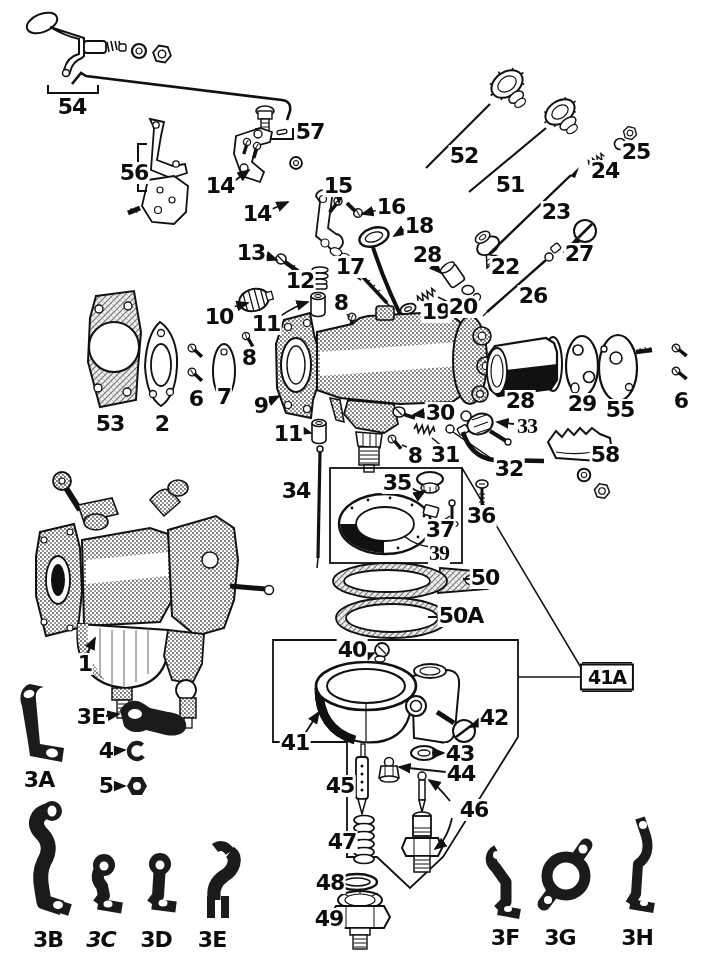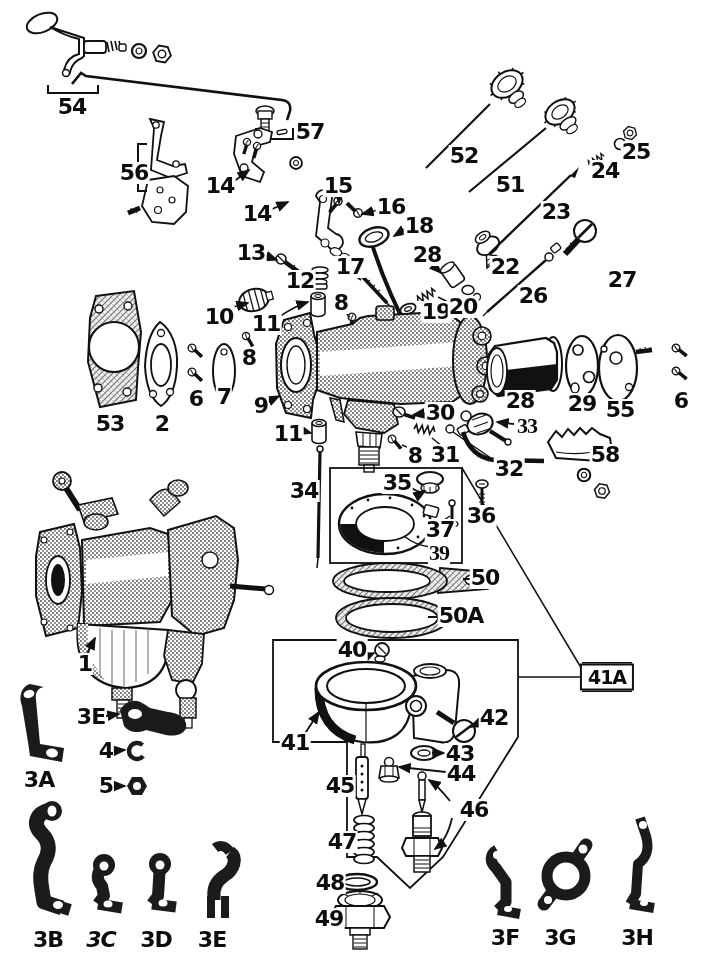--- a/index.html
+++ b/index.html
@@ -594,21 +594,21 @@
       <div class="callout" style="left: 251px; top: 253px;">13</div>
       <div class="callout" style="left: 350px; top: 267px;">17</div>
       <div class="callout" style="left: 300px; top: 281px;">12</div>
       <div class="callout" style="left: 427px; top: 255px;">28</div>
       <div class="callout" style="left: 464px; top: 156px;">52</div>
       <div class="callout" style="left: 510px; top: 185px;">51</div>
       <div class="callout" style="left: 636px; top: 152px;">25</div>
       <div class="callout" style="left: 605px; top: 171px;">24</div>
       <div class="callout" style="left: 556px; top: 212px;">23</div>
       <div class="callout" style="left: 505px; top: 267px;">22</div>
-      <div class="callout" style="left: 622px; top: 254px; margin-top: 26px;">27</div>
+      <div class="callout" style="left: 579px; top: 254px;">27</div>
       <div class="callout" style="left: 533px; top: 296px;">26</div>
       <div class="callout" style="left: 219px; top: 308px; margin-top: 9px;">10</div>
       <div class="callout" style="left: 266px; top: 324px;">11</div>
       <div class="callout" style="left: 341px; top: 303px;">8</div>
       <div class="callout" style="left: 436px; top: 312px;">19</div>
       <div class="callout" style="left: 463px; top: 307px;">20</div>
       <div class="callout" style="left: 249px; top: 358px;">8</div>
       <div class="callout" style="left: 196px; top: 399px;">6</div>
       <div class="callout" style="left: 224px; top: 397px;">7</div>
       <div class="callout" style="left: 110px; top: 424px;">53</div>
@@ -618,21 +618,21 @@
       <div class="callout" style="left: 520px; top: 401px;">28</div>
       <div class="callout" style="left: 582px; top: 404px;">29</div>
       <div class="callout" style="left: 620px; top: 410px;">55</div>
       <div class="callout" style="left: 681px; top: 401px;">6</div>
       <div class="callout" style="left: 440px; top: 413px;">30</div>
       <div class="callout" style="left: 527px; top: 426px; font-family: Liberation Serif, serif;">33</div>
       <div class="callout" style="left: 445px; top: 455px;">31</div>
       <div class="callout" style="left: 415px; top: 456px;">8</div>
       <div class="callout" style="left: 509px; top: 469px;">32</div>
       <div class="callout" style="left: 605px; top: 455px;">58</div>
-      <div class="callout" style="left: 304px; top: 491px;">34</div>
+      <div class="callout" style="left: 296px; top: 491px;">34</div>
       <div class="callout" style="left: 397px; top: 483px;">35</div>
       <div class="callout" style="left: 481px; top: 516px;">36</div>
       <div class="callout" style="left: 440px; top: 530px;">37</div>
       <div class="callout" style="left: 439px; top: 553px; font-family: Liberation Serif, serif;">39</div>
       <div class="callout" style="left: 485px; top: 578px;">50</div>
       <div class="callout" style="left: 461px; top: 616px;">50A</div>
       <div class="callout" style="left: 352px; top: 650px;">40</div>
       <div class="callout boxed" style="left: 607px; top: 677px;">41A</div>
       <div class="callout" style="left: 295px; top: 743px;">41</div>
       <div class="callout" style="left: 494px; top: 718px;">42</div>

